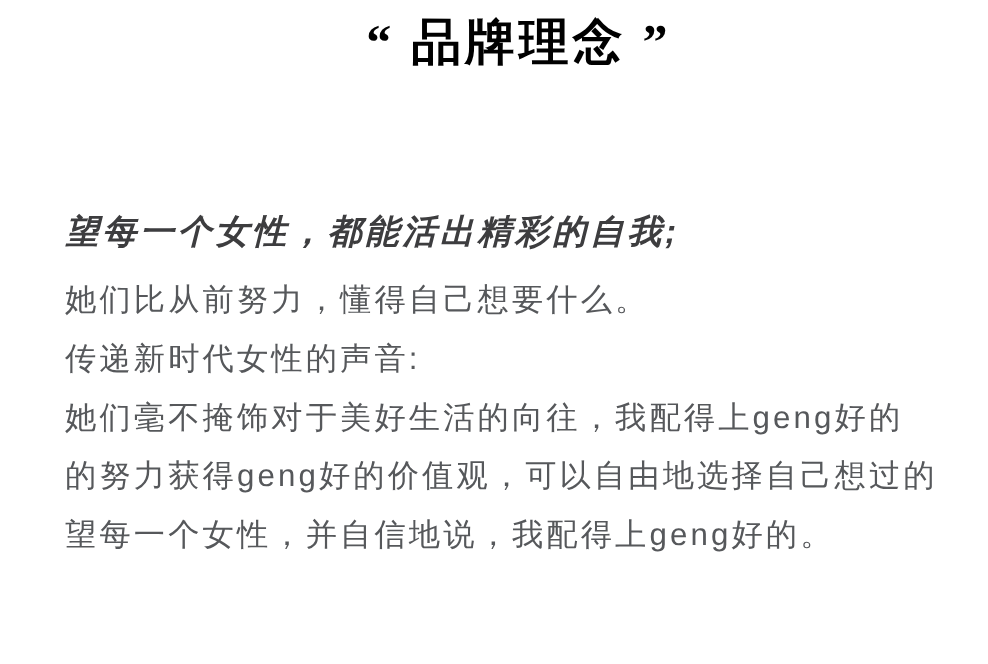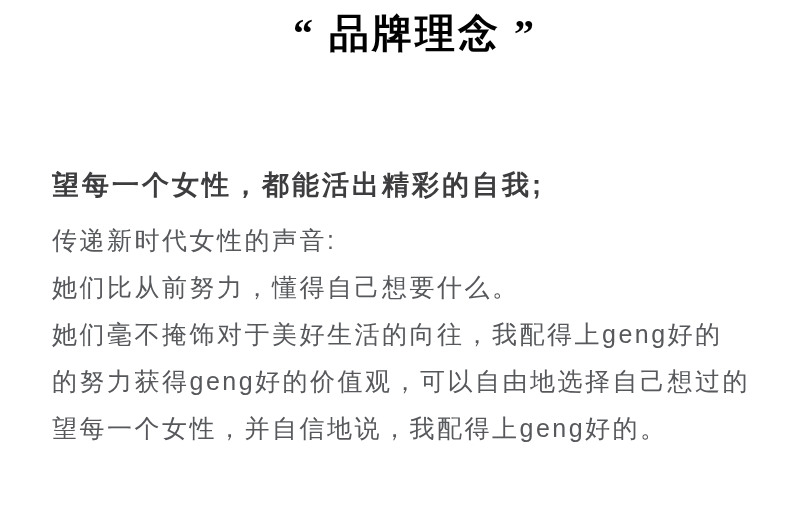--- a/index.html
+++ b/index.html
@@ -26,20 +26,21 @@
     padding-left: 40px;
   }
   .slogan {
     margin: 104px 0 0 52px;
     font-size: 27px;
     line-height: 38px;
     font-weight: 700;
     letter-spacing: 3px;
     color: #3d3d3f;
     white-space: nowrap;
+    font-style: italic;
   }
   .body-text {
     margin: 13px 0 0 52px;
     color: #56585b;
   }
   .body-text p {
     font-size: 25px;
     line-height: 47px;
     font-weight: 400;
     letter-spacing: 2.5px;
@@ -48,19 +49,19 @@
 </style>
 </head>
 <body>
 
 <div class="page">
   <h1 class="title">“ 品牌理念 ”</h1>
 
   <div class="slogan">望每一个女性，都能活出精彩的自我;</div>
 
   <div class="body-text">
+    <p>她们比从前努力，懂得自己想要什么。</p>
     <p>传递新时代女性的声音:</p>
-    <p>她们比从前努力，懂得自己想要什么。</p>
     <p>她们毫不掩饰对于美好生活的向往，我配得上geng好的</p>
     <p>的努力获得geng好的价值观，可以自由地选择自己想过的</p>
     <p>望每一个女性，并自信地说，我配得上geng好的。</p>
   </div>
 </div>
 
 </body></html>

